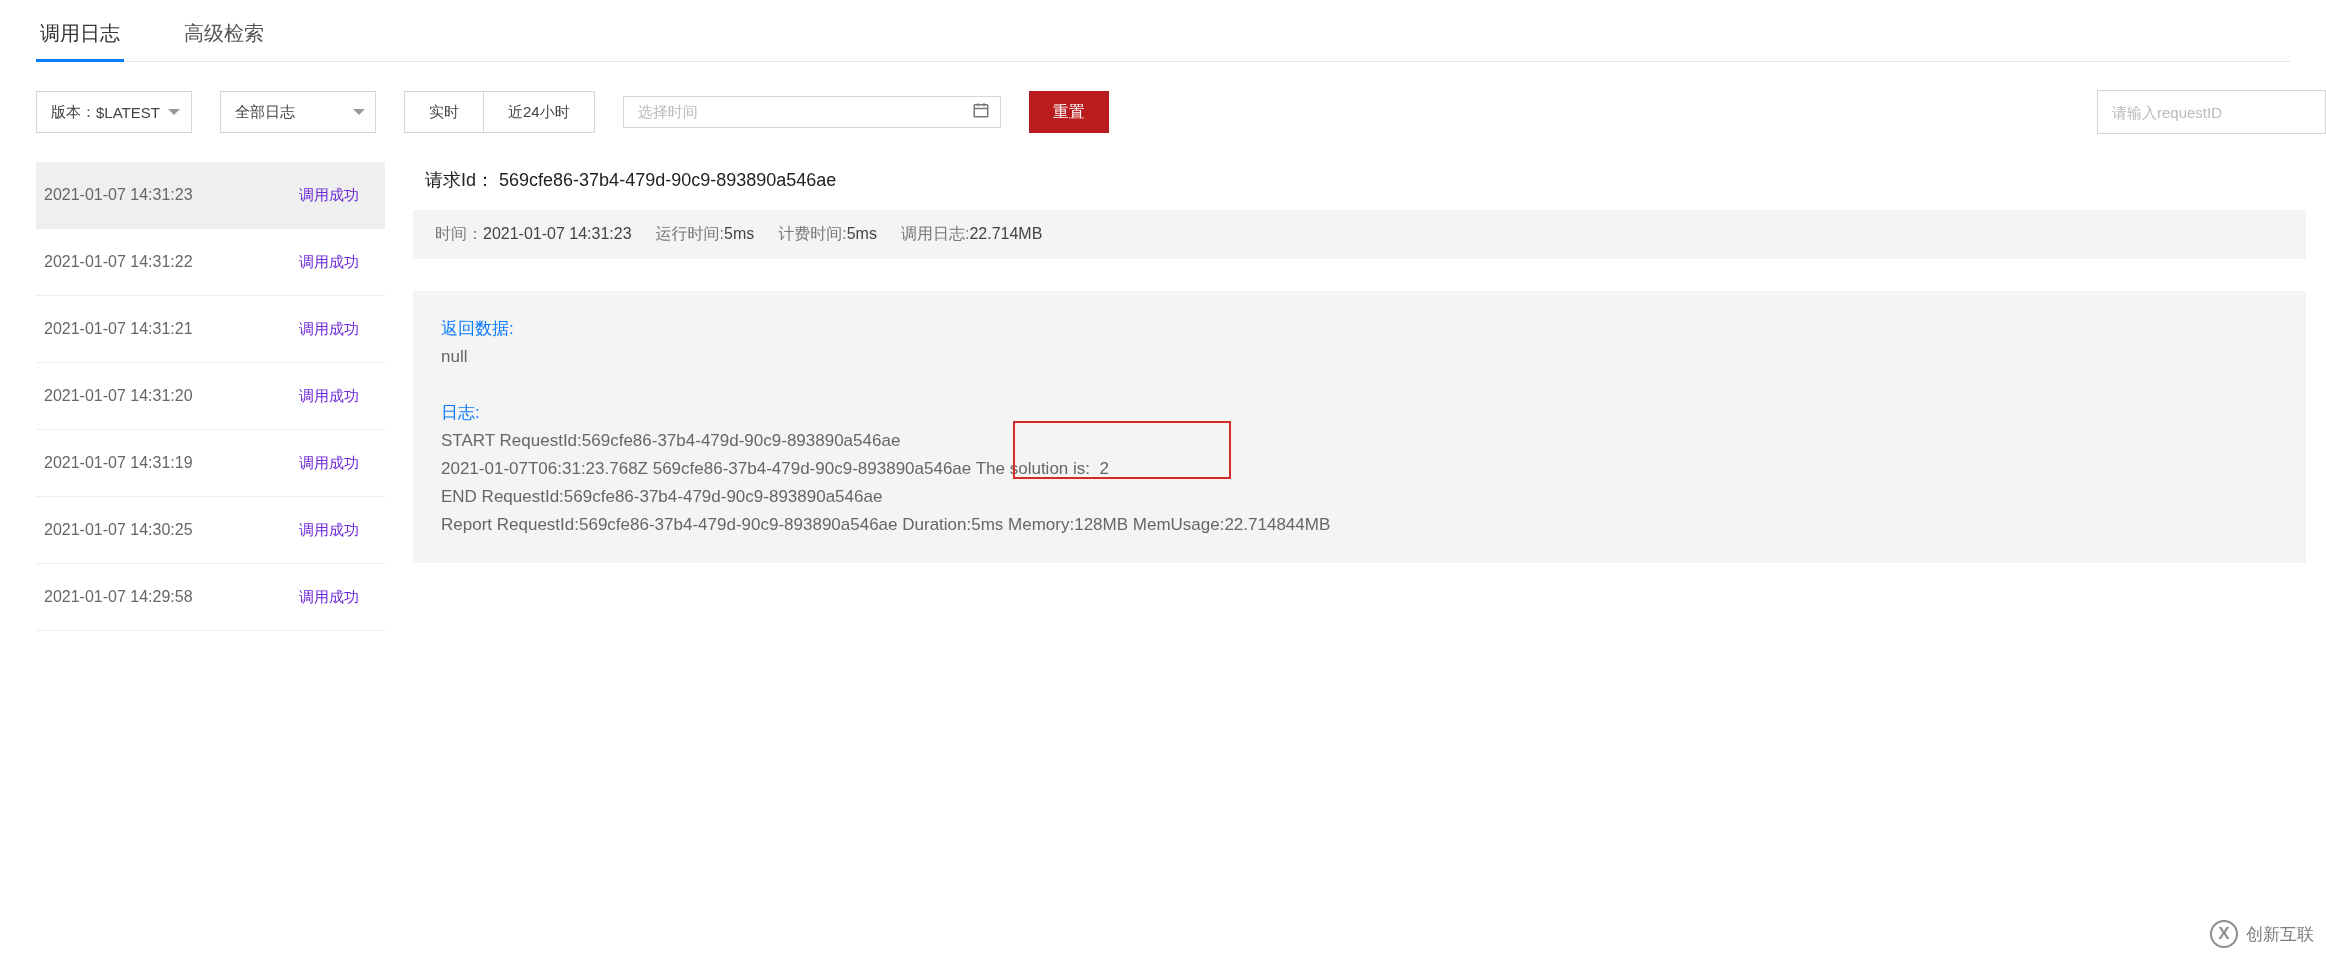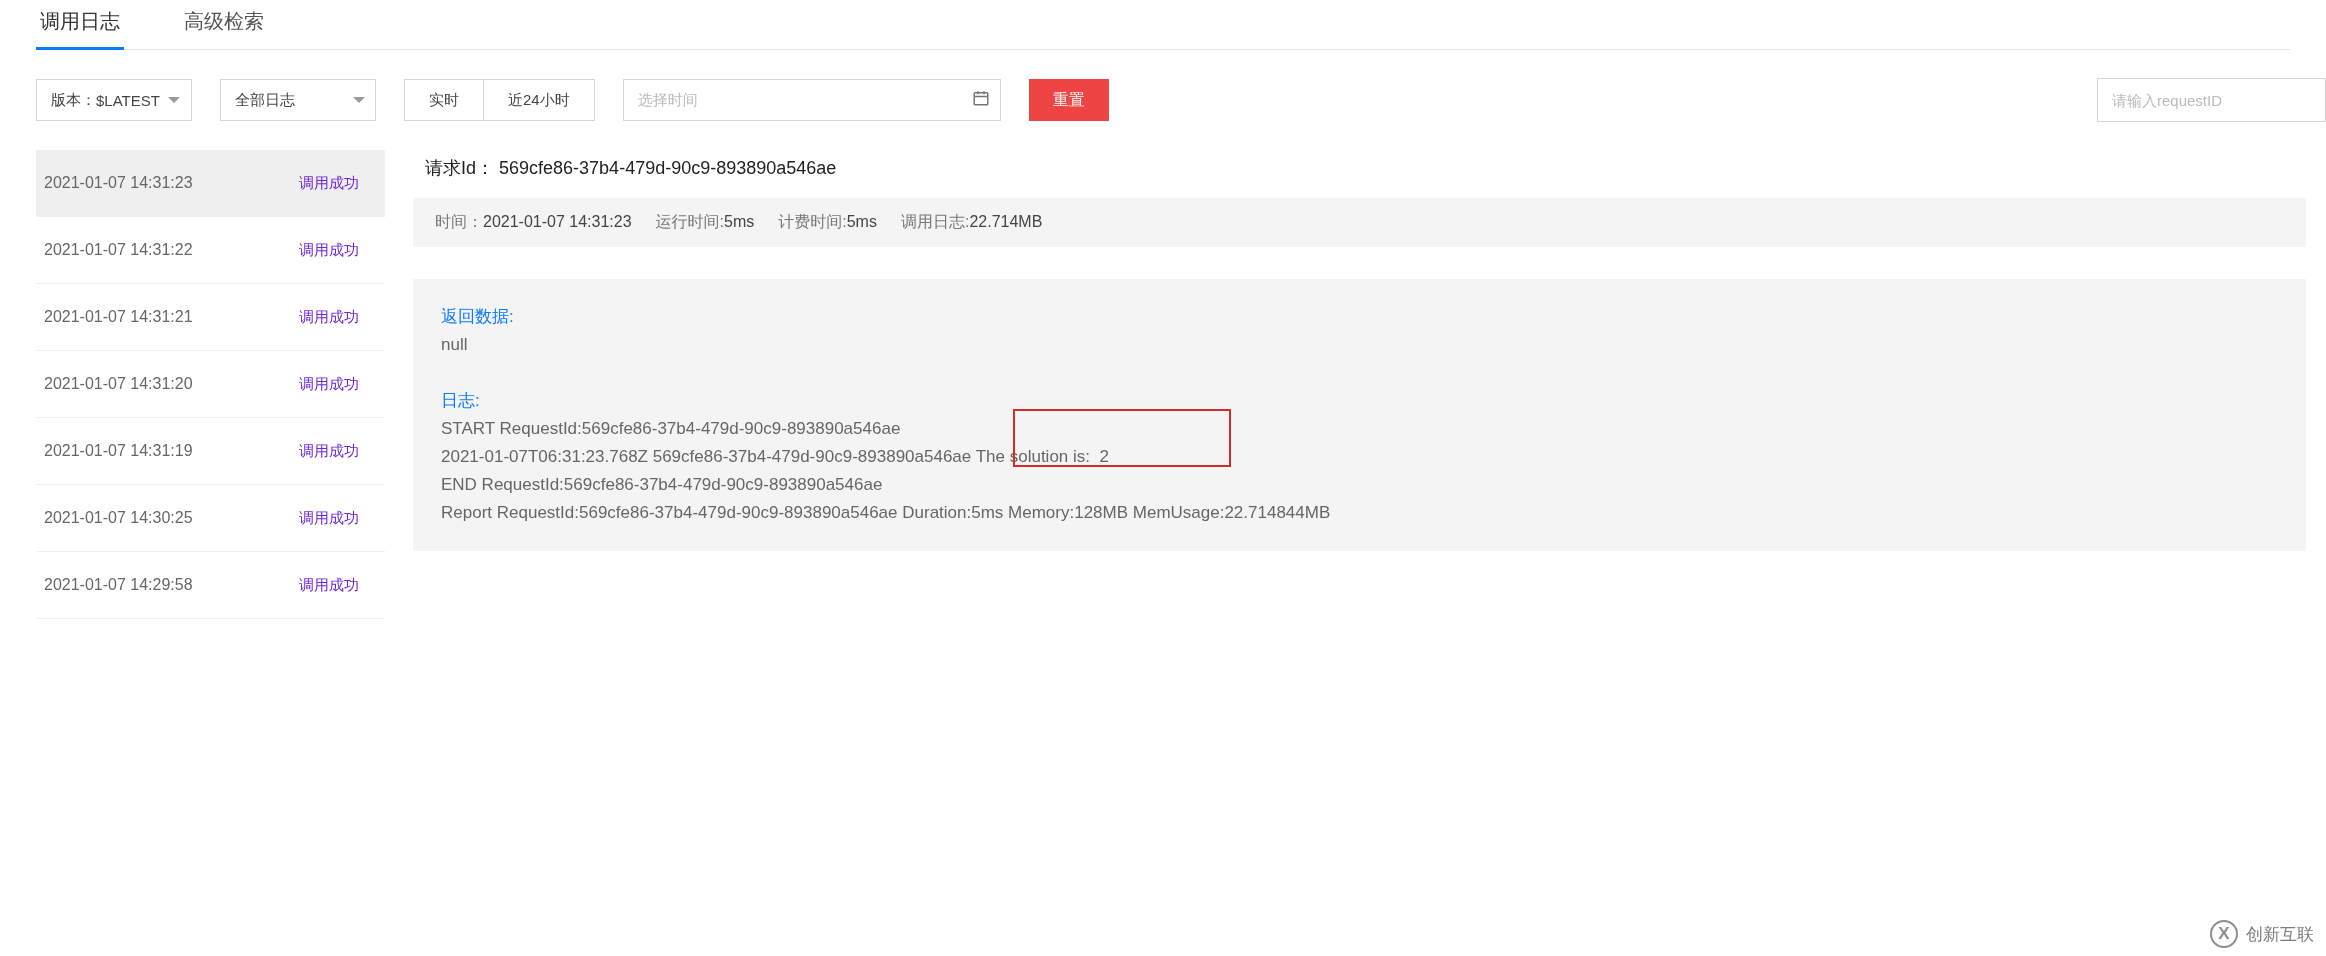--- a/index.html
+++ b/index.html
@@ -11,20 +11,21 @@
     }
     .page {
       width: 2326px;
       padding-left: 36px;
     }
     
     .tabs {
       display: flex;
       gap: 56px;
       border-bottom: 1px solid #e5e5e5;
+      padding-top: 12px;
       padding-bottom: 0;
       margin-right: 36px;
       text-align: center;
     }
     .tab {
       font-size: 20px;
       color: #555;
       padding: 8px 4px 12px 4px;
       cursor: pointer;
     }
@@ -67,32 +68,32 @@
     .btn-group { display: flex; }
     .btn-group-item {
       padding: 0 24px;
       cursor: pointer;
       justify-content: center;
     }
     .btn-group-item + .btn-group-item { margin-left: -1px; }
     .time-picker {
       display: flex;
       align-items: center;
-      height: 42px;
+      height: 32px;
       border: 1px solid #d6d6d6;
       background: #fff;
       width: 378px;
       justify-content: space-between;
       padding: 0 10px 0 14px;
     }
     .time-placeholder { color: #bbb; font-size: 15px; }
     .calendar-icon { color: #777; font-size: 18px; }
     .btn-primary {
       height: 42px;
-      background: #ef4444;
+      background: #b91c1c;
       border: none;
       color: #fff;
       padding: 0 24px;
       font-size: 16px;
       cursor: pointer;
     }
     .spacer { flex: 1; }
     .search-input {
       height: 44px;
       border: 1px solid #d6d6d6;

